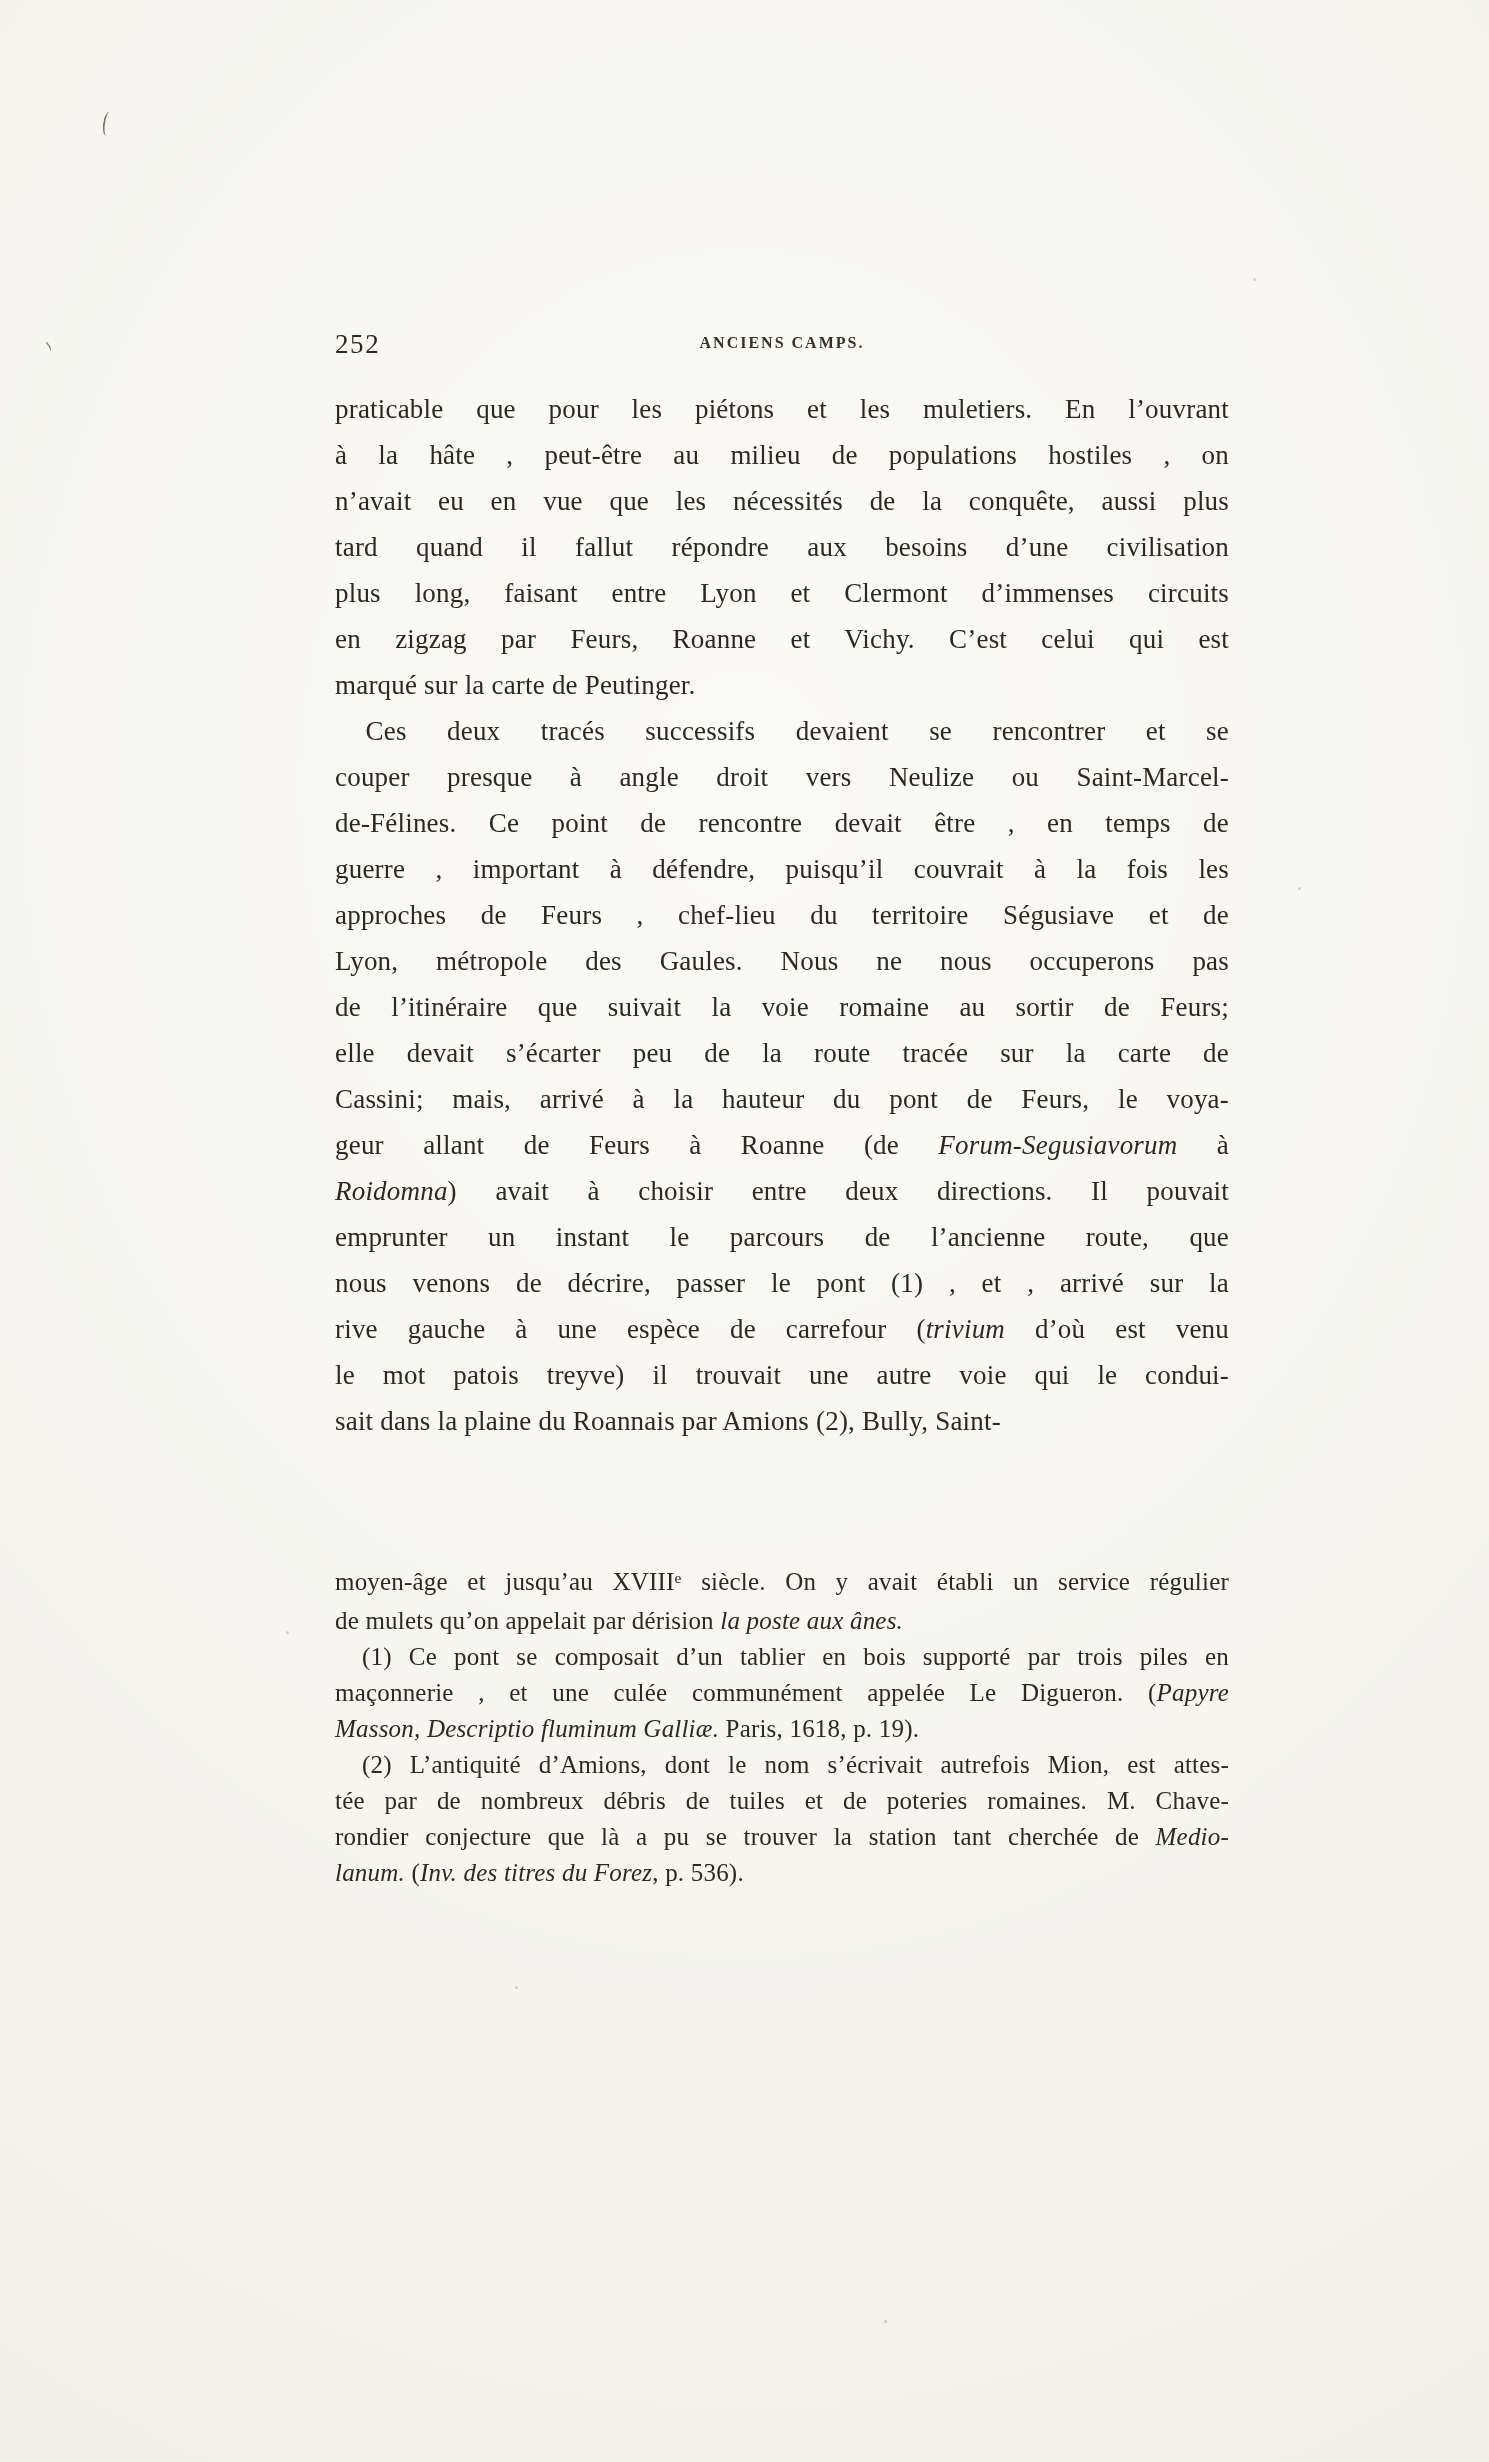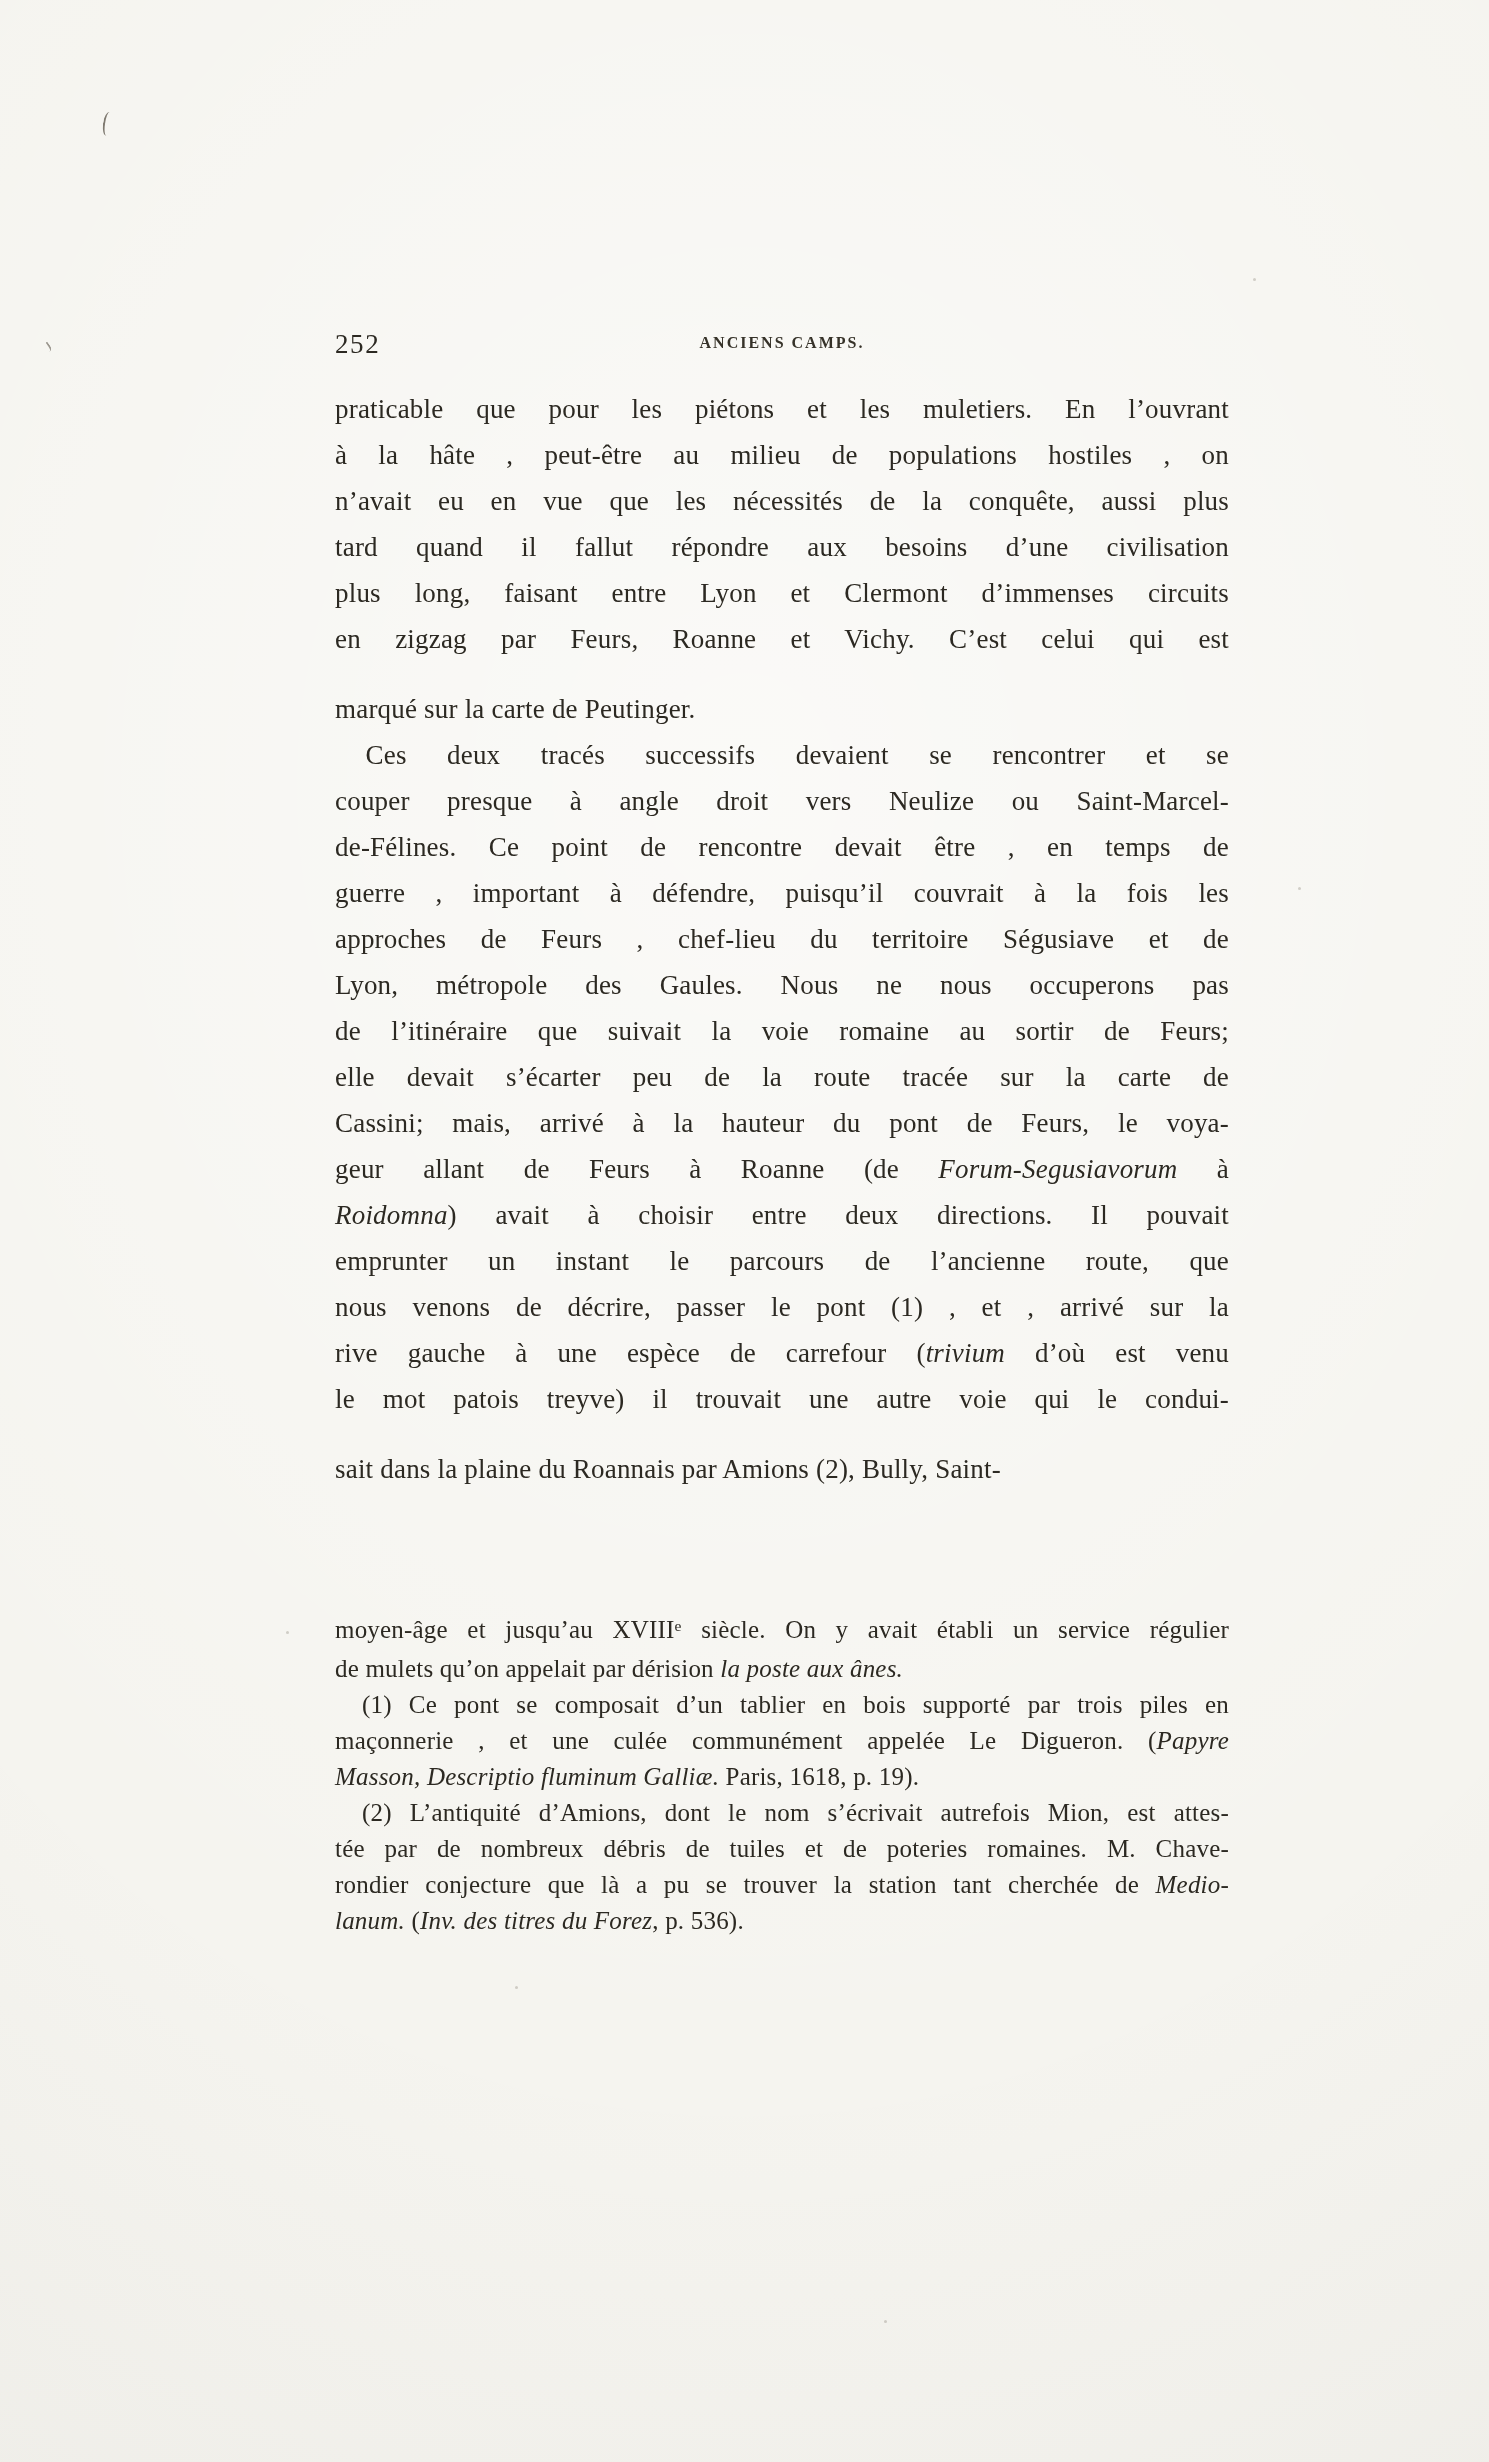--- a/index.html
+++ b/index.html
@@ -44,21 +44,21 @@
     color: #363229;
   }
   .body-text { margin-top: 11.2px; }
   .line {
     font-size: 27px;
     line-height: 46px;
     text-align: justify;
     text-align-last: justify;
     letter-spacing: 0.2px;
   }
-  .line.last { text-align-last: left; margin-top: 24px; }
+  .line.last { text-align-last: left; }
   .line.first-indent { text-indent: 30.5px; }
 
   .footnotes { margin-top: 120px; }
   .fline {
     font-size: 25px;
     line-height: 36px;
     text-align: justify;
     text-align-last: justify;
     letter-spacing: 0.2px;
   }

